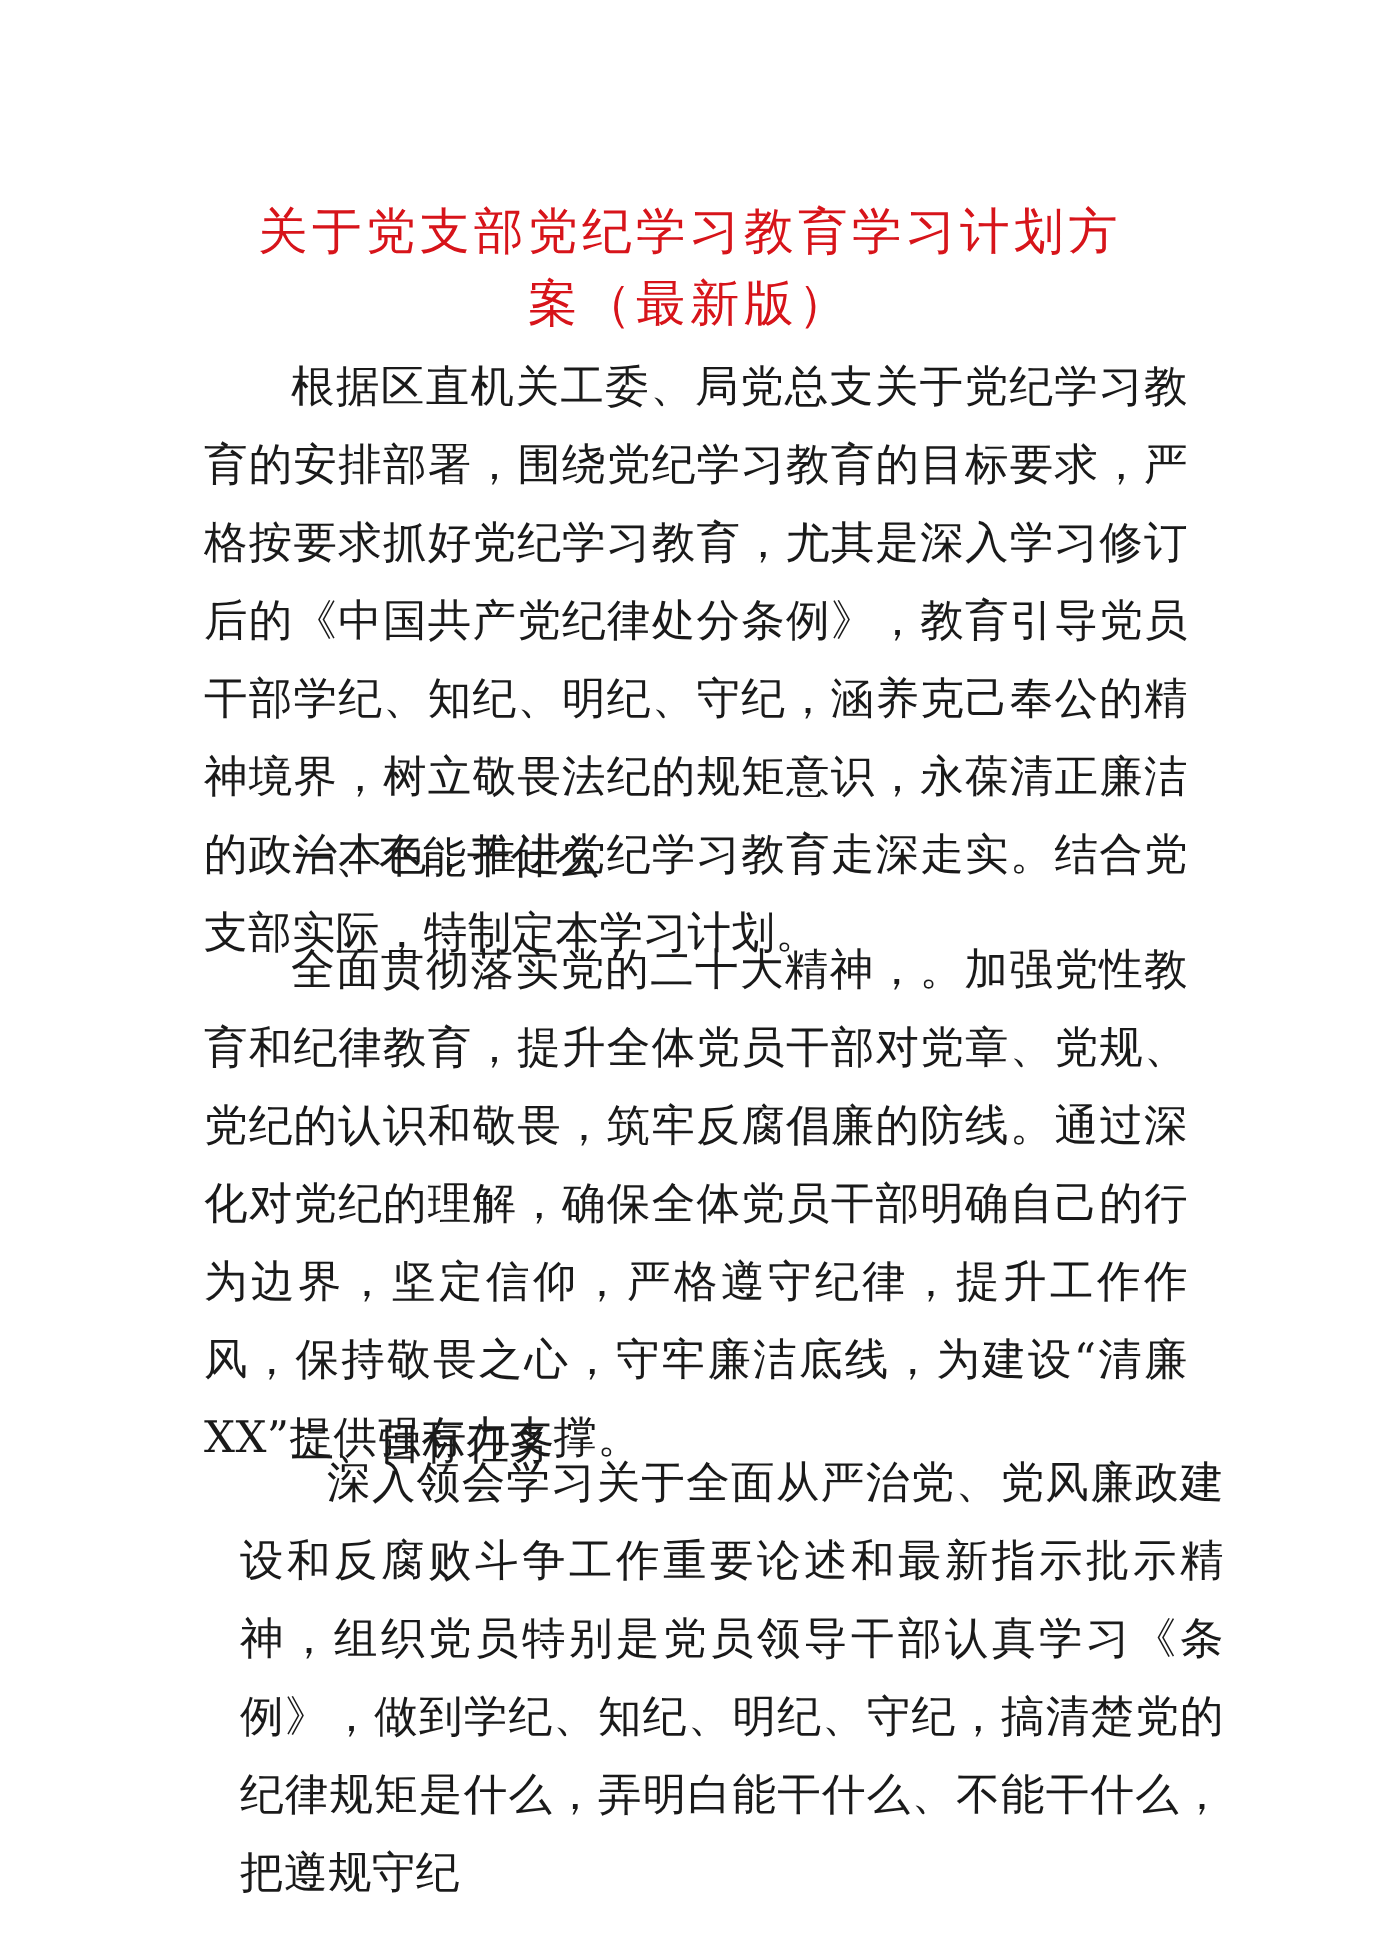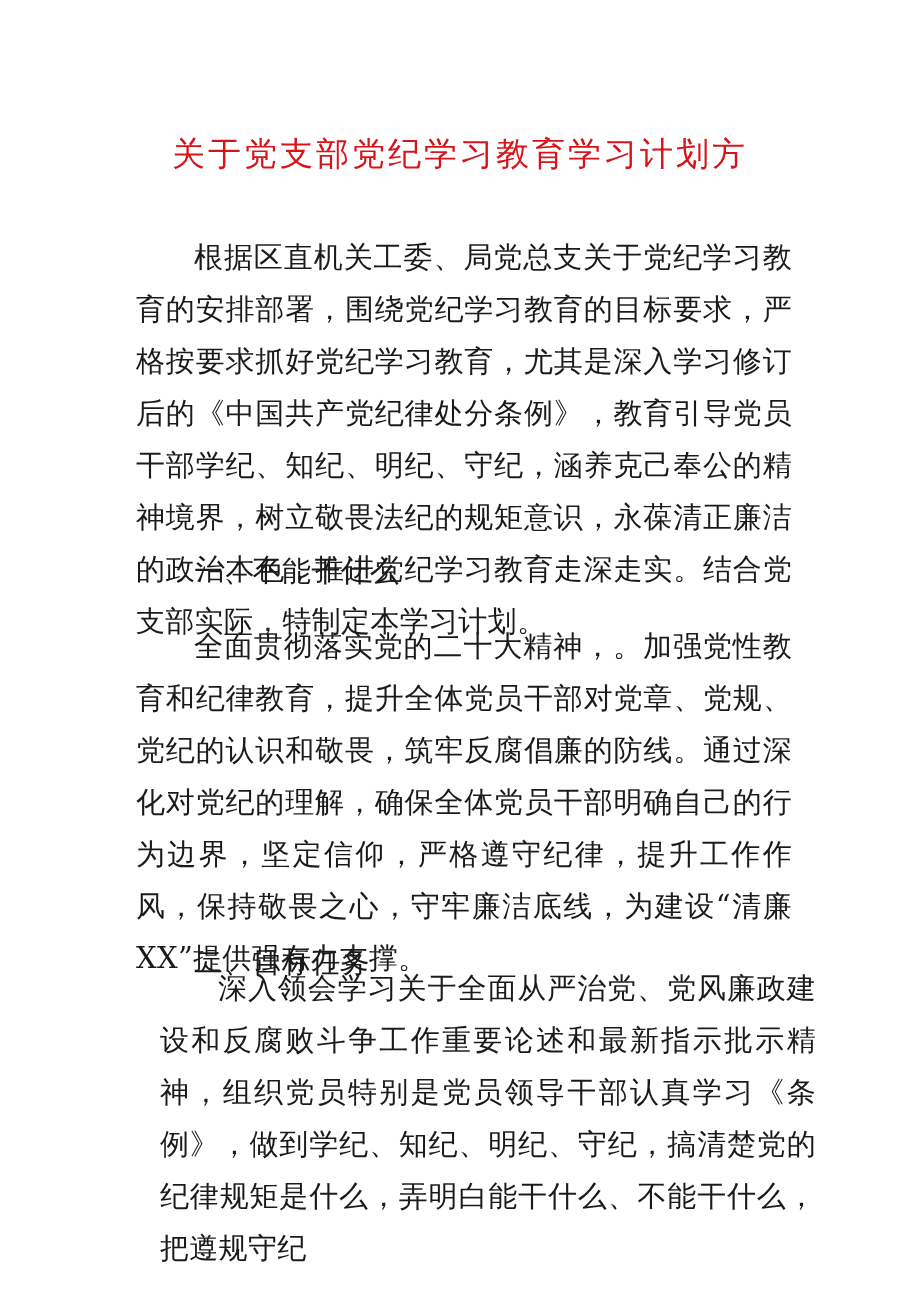--- a/index.html
+++ b/index.html
@@ -12,20 +12,21 @@
   .body { position: absolute; left: 136px; width: 656px; font-size: 29px; letter-spacing: 0.3px; }
   .para { margin: 0; line-height: 52px; text-align: justify; text-indent: 2em; }
   .heading { margin: 0; line-height: 52px; text-indent: 2em; }
 </style>
 </head>
 <body>
 
 <div class="page">
   <h1 class="title">
     <span>关于党支部党纪学习教育学习计划方</span>
+    <span>案（最新版）</span>
   </h1>
 
   <div class="body" style="top:231px;">
     <p class="para">根据区直机关工委、局党总支关于党纪学习教育的安排部署，围绕党纪学习教育的目标要求，严格按要求抓好党纪学习教育，尤其是深入学习修订后的《中国共产党纪律处分条例》，教育引导党员干部学纪、知纪、明纪、守纪，涵养克己奉公的精神境界，树立敬畏法纪的规矩意识，永葆清正廉洁的政治本色，推进党纪学习教育走深走实。结合党支部实际，特制定本学习计划。</p>
   </div>
 
   <div class="body" style="top:545px;">
     <p class="heading">一、不能干什么</p>
   </div>
   <div class="body" style="top:620px;">

